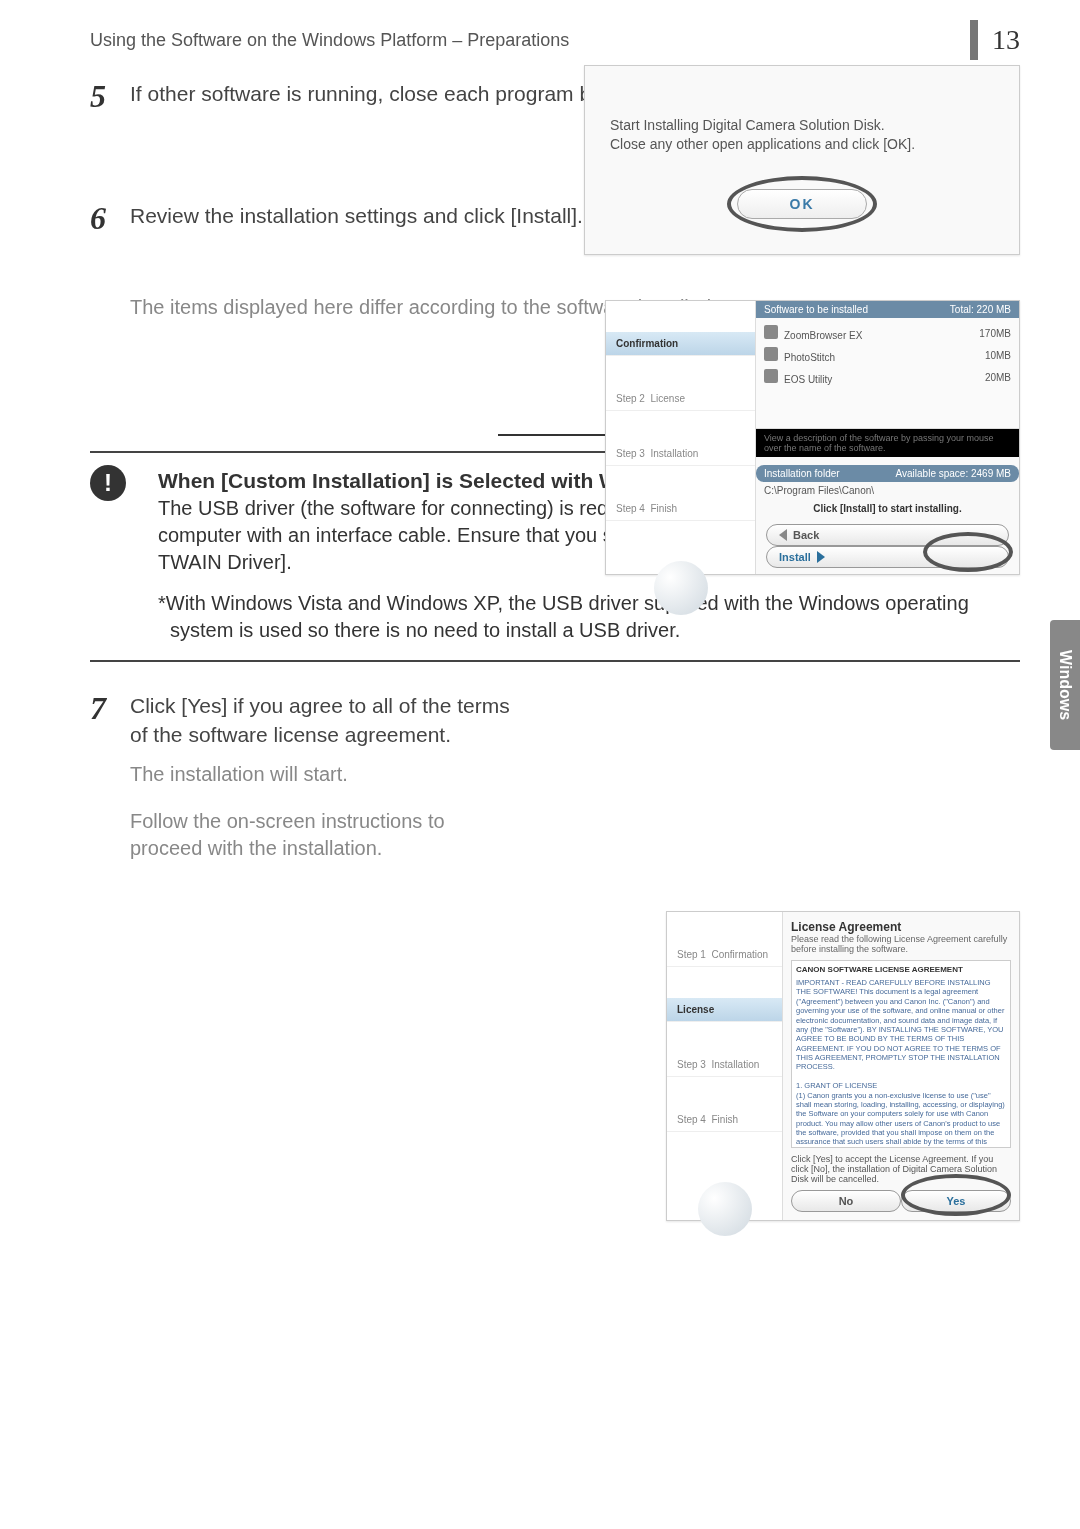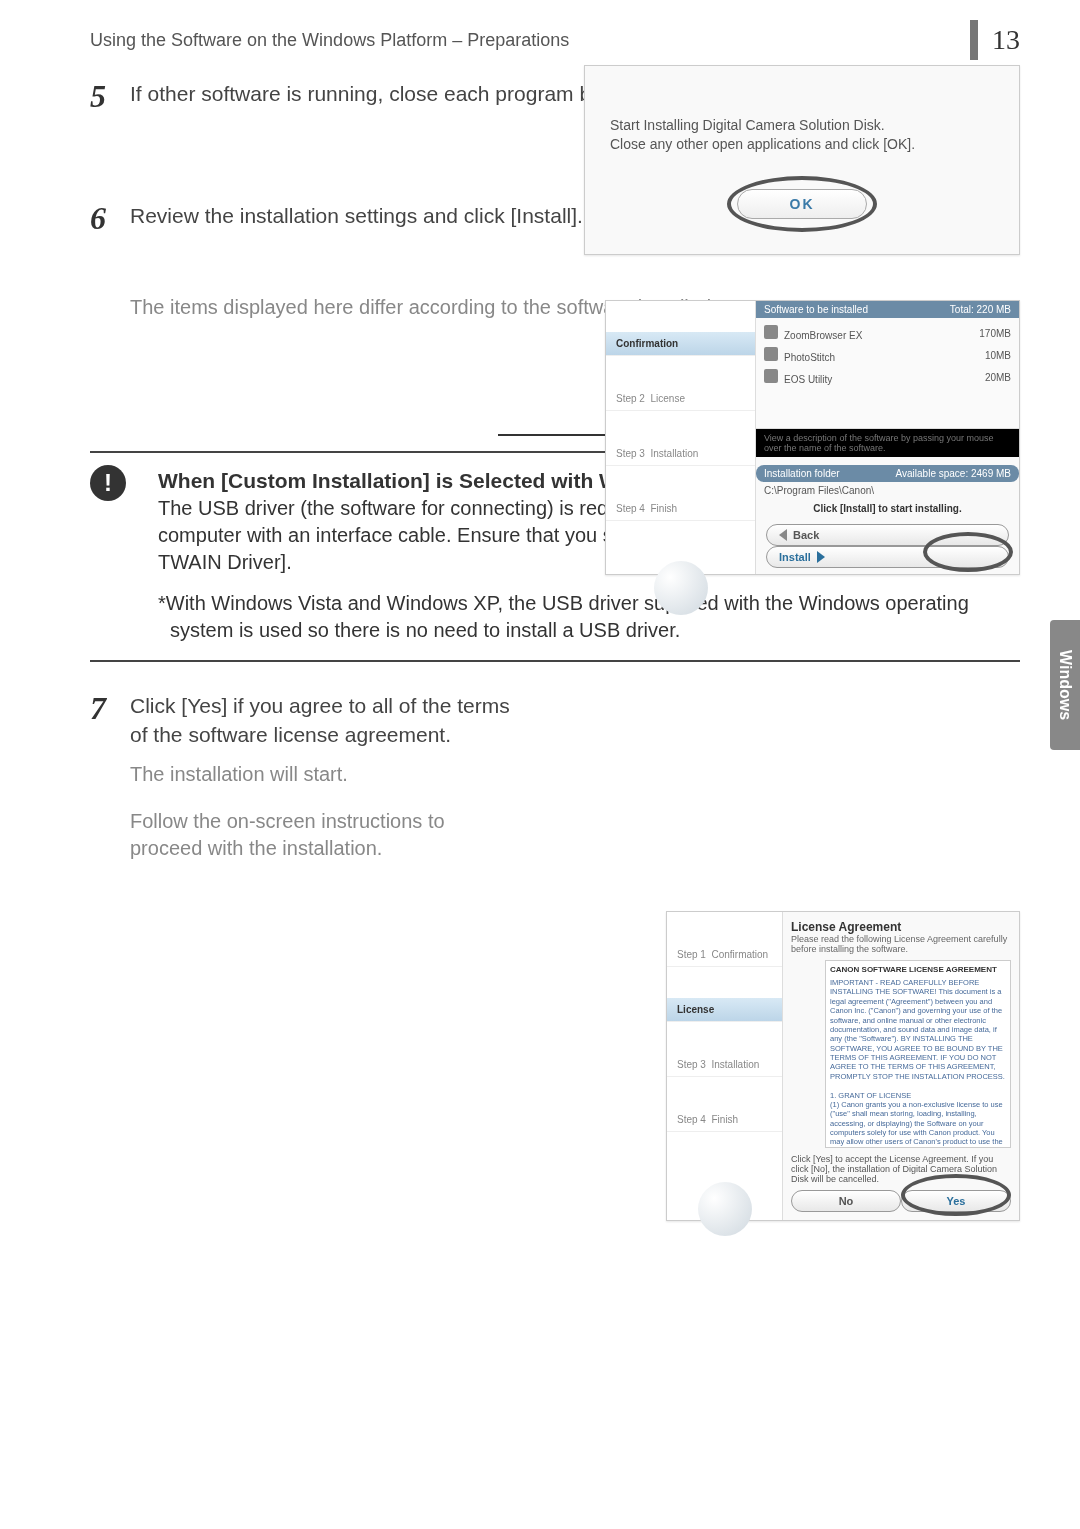--- a/index.html
+++ b/index.html
@@ -242,21 +242,20 @@
   .ss3-sub { font-size:9px; color:#666; margin-bottom:6px; }
   .ss3-textarea {
     flex:1;
     border:1px solid #ccc;
     background:#fff;
     font-size:7.5px;
     color:#466a9a;
     padding:4px;
     overflow:hidden;
     line-height:1.25;
-    margin-left:34px;
   }
   .ss3-textarea .hd { color:#333; font-weight:bold; font-size:8px; display:block; margin-bottom:3px; }
   .ss3-prompt { font-size:9px; color:#555; padding:6px 0; }
   .ss3-btns { display:flex; justify-content:space-between; }
   .circle3 {
     position:absolute; width:110px; height:42px;
     border:4px solid #555; border-radius:50%;
     right:8px; bottom:4px;
   }
   

